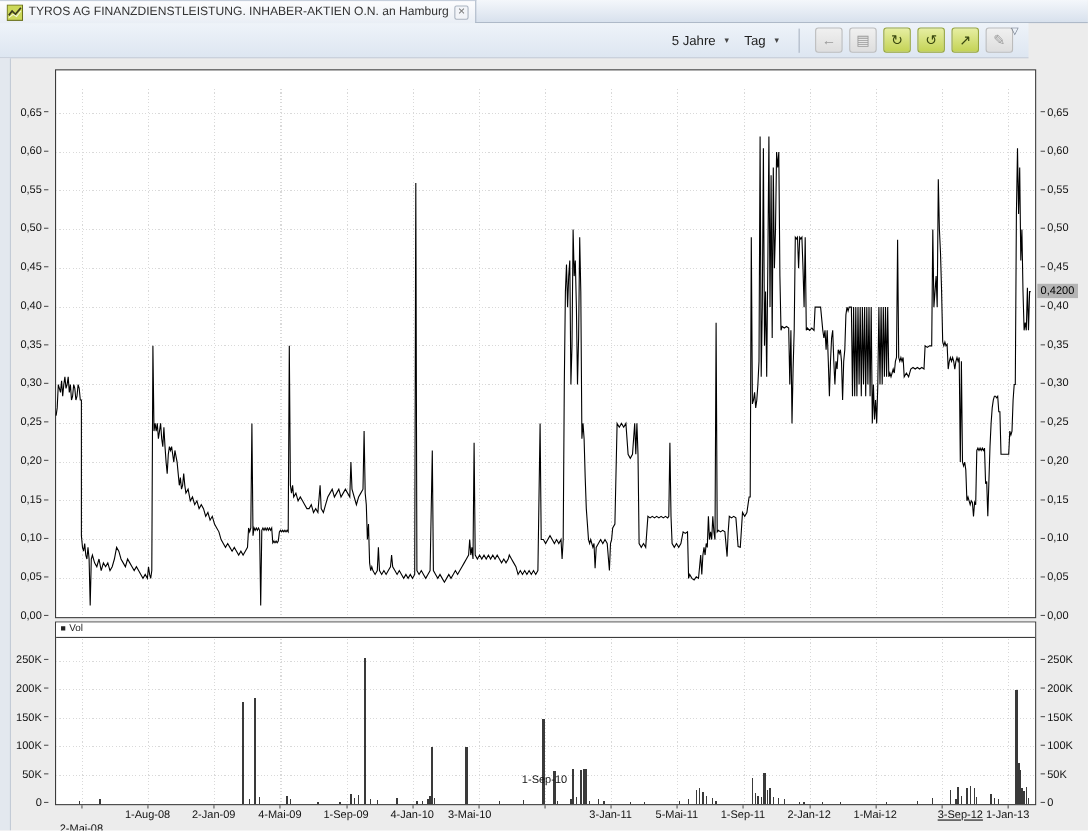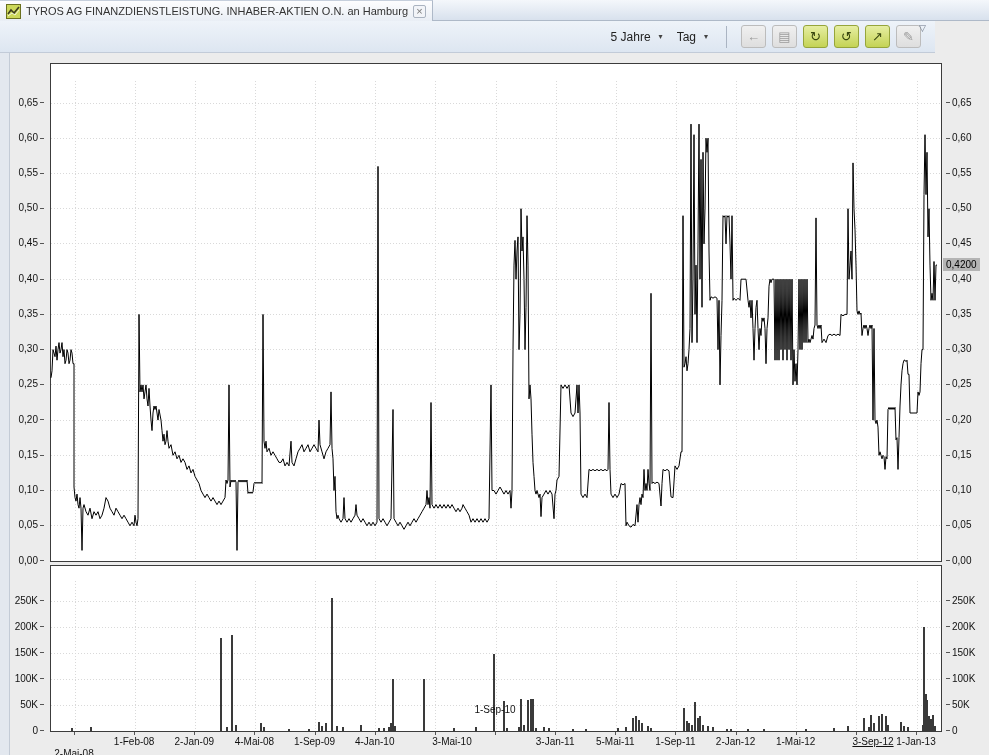--- a/index.html
+++ b/index.html
@@ -118,20 +118,23 @@
       <line x1="625.4300000000001" y1="17" x2="625.4300000000001" y2="497" stroke="#d9d9d9" stroke-width="1" shape-rendering="crispEdges" stroke-dasharray="1,2"></line>
       <line x1="685.573" y1="17" x2="685.573" y2="497" stroke="#d9d9d9" stroke-width="1" shape-rendering="crispEdges" stroke-dasharray="1,2"></line>
       <line x1="745.716" y1="17" x2="745.716" y2="497" stroke="#d9d9d9" stroke-width="1" shape-rendering="crispEdges" stroke-dasharray="1,2"></line>
       <line x1="805.859" y1="17" x2="805.859" y2="497" stroke="#d9d9d9" stroke-width="1" shape-rendering="crispEdges" stroke-dasharray="1,2"></line>
       <line x1="866.002" y1="17" x2="866.002" y2="497" stroke="#d9d9d9" stroke-width="1" shape-rendering="crispEdges" stroke-dasharray="1,2"></line>
       <polyline points="0,313.8 1,306.8 2,285.6 4,292.7 5,282.1 6,296.2 7,285.6 8,278.6 9,289.1 10,285.6 11,278.6 12,292.7 13,285.6 14,299.7 15,296.2 16,285.6 17,289.1 18,299.7 19,296.2 20,285.6 21,289.1 22,299.7 23,299.7 23,423.0 24,433.6 25,437.1 26,430.1 27,440.6 28,444.2 29,433.6 30,444.2 31,486.4 32,444.2 33,440.6 35,447.7 37,451.2 39,444.2 41,454.7 43,447.7 45,451.2 47,447.7 49,454.7 51,451.2 53,444.2 55,433.6 57,437.1 59,444.2 61,447.7 63,451.2 65,444.2 67,447.7 69,451.2 71,454.7 73,451.2 75,454.7 77,458.2 79,461.8 81,458.2 83,461.8 84,451.2 85,458.2 86,461.8 87,454.7 88,250.4 89,327.9 90,320.9 91,327.9 92,320.9 93,334.9 94,327.9 95,320.9 96,334.9 97,342.0 98,324.4 99,342.0 100,356.1 101,366.6 102,349.0 103,342.0 104,345.5 105,342.0 106,349.0 107,356.1 108,345.5 110,356.1 111,366.6 112,377.2 113,370.2 114,380.7 115,377.2 116,366.6 117,377.2 118,384.3 120,380.7 122,391.3 124,387.8 126,394.8 128,391.3 130,398.4 132,394.8 134,398.4 136,405.4 138,401.9 140,408.9 142,405.4 144,412.4 146,416.0 148,419.5 150,426.5 152,430.1 154,433.6 156,430.1 158,433.6 160,437.1 162,433.6 164,437.1 166,440.6 168,437.1 170,440.6 172,437.1 174,433.6 175,416.0 176,419.5 177,416.0 178,320.9 179,423.0 180,416.0 181,418.1 182,416.0 183,418.1 184,416.0 185,418.1 186,486.4 187,418.1 188,416.0 189,418.1 190,416.0 191,418.1 192,416.0 193,418.1 194,416.0 195,418.1 196,416.0 197,429.4 198,427.9 199,429.4 200,427.9 201,429.4 202,427.9 203,419.5 204,418.1 205,419.5 206,418.1 207,419.5 208,418.1 209,419.5 210,418.1 211,419.5 212,250.4 213,377.2 214,384.3 215,377.2 216,387.8 218,384.3 220,391.3 222,387.8 224,391.3 226,394.8 228,398.4 230,398.4 232,394.8 234,401.9 236,398.4 238,401.9 240,377.2 241,398.4 243,401.9 245,394.8 247,387.8 249,384.3 251,380.7 253,387.8 255,384.3 257,380.7 259,387.8 261,384.3 263,380.7 265,384.3 267,387.8 268,356.1 269,380.7 271,387.8 273,394.8 275,387.8 277,384.3 279,380.7 280,327.9 281,384.3 282,394.8 283,426.5 284,412.4 285,447.7 286,454.7 287,451.2 288,454.7 290,458.2 292,454.7 293,433.6 294,454.7 296,458.2 298,454.7 300,458.2 302,454.7 304,451.2 305,440.6 306,451.2 308,454.7 310,458.2 312,454.7 314,458.2 316,461.8 318,458.2 320,461.8 322,458.2 324,461.8 326,458.2 327,102.4 328,454.7 330,458.2 332,454.7 334,458.2 336,461.8 338,458.2 340,454.7 342,345.5 343,454.7 345,458.2 347,461.8 349,458.2 351,461.8 353,465.3 355,461.8 357,458.2 359,461.8 361,458.2 363,454.7 365,458.2 367,454.7 369,451.2 371,447.7 373,444.2 375,440.6 376,426.5 377,440.6 378,433.6 379,444.2 380,338.5 381,440.6 383,444.2 385,440.6 387,444.2 389,440.6 391,444.2 393,440.6 395,444.2 397,440.6 399,444.2 401,440.6 403,444.2 405,447.7 407,444.2 409,447.7 411,444.2 412,440.6 414,444.2 416,447.7 418,451.2 420,458.2 422,454.7 424,458.2 426,454.7 428,458.2 430,454.7 432,458.2 434,454.7 436,458.2 438,454.7 440,320.9 441,426.5 443,426.5 445,430.1 447,426.5 449,423.0 451,426.5 453,430.1 455,426.5 457,430.1 459,426.5 460,444.2 461,426.5 462,285.6 463,201.1 464,176.4 465,215.2 466,187.0 467,172.9 468,285.6 469,250.4 470,144.7 471,187.0 472,172.9 473,215.2 474,285.6 475,243.3 476,151.7 477,201.1 478,334.9 479,320.9 480,334.9 481,370.2 482,398.4 483,412.4 484,426.5 485,430.1 486,426.5 487,430.1 488,433.6 489,430.1 490,452.6 491,433.6 493,430.1 495,426.5 497,430.1 499,426.5 501,430.1 503,454.7 504,430.1 505,426.5 506,416.0 508,412.4 510,320.9 512,324.4 514,320.9 516,324.4 518,320.9 520,349.0 522,352.6 524,349.0 526,320.9 527,349.0 528,320.9 529,349.0 530,430.1 532,433.6 534,430.1 536,433.6 538,405.4 540,406.8 542,405.4 544,406.8 546,405.4 548,406.8 550,405.4 552,406.8 554,405.4 556,406.8 557,405.4 558,338.5 559,405.4 560,430.1 562,433.6 564,430.1 566,433.6 568,430.1 570,419.5 572,420.9 574,419.5 575,461.8 576,458.2 578,461.8 580,463.2 582,460.4 584,461.8 586,440.6 587,458.2 588,440.6 589,433.6 590,440.6 591,430.1 592,433.6 593,405.4 594,426.5 595,419.5 596,426.5 597,405.4 598,419.5 599,426.5 600,229.3 601,419.5 602,418.1 604,419.5 606,418.1 608,419.5 610,442.0 611,419.5 612,405.4 614,406.8 616,405.4 618,406.8 620,432.9 622,433.6 624,401.9 626,405.4 628,401.9 630,387.8 631,387.8 632,151.7 633,303.2 634,299.7 635,292.7 636,306.8 637,299.7 638,285.6 639,264.5 640,60.1 641,278.6 642,215.2 643,70.7 644,250.4 645,201.1 646,278.6 647,179.9 648,60.1 649,215.2 650,95.4 651,243.3 652,88.3 653,179.9 654,144.7 655,74.2 656,88.3 657,74.2 658,187.0 659,236.3 660,232.8 662,234.2 664,232.8 666,234.2 667,285.6 668,236.3 669,320.9 670,271.5 671,236.3 672,151.7 673,153.2 674,151.7 675,179.9 676,151.7 677,153.2 678,151.7 679,179.9 680,215.2 681,151.7 682,236.3 683,234.2 685,236.3 687,234.2 689,236.3 690,215.2 691,215.2 693,215.2 695,215.2 697,236.3 698,243.3 699,236.3 700,253.9 701,236.3 702,264.5 703,296.2 704,264.5 705,243.3 706,236.3 707,264.5 708,285.6 709,264.5 710,271.5 711,253.9 712,257.4 713,253.9 714,264.5 715,299.7 716,264.5 717,253.9 718,222.2 719,215.2 720,218.7 721,215.2 723,215.2 724,296.2 725,215.2 726,296.2 727,215.2 728,296.2 729,215.2 730,285.6 731,215.2 732,296.2 733,215.2 734,285.6 735,215.2 736,296.2 737,215.2 738,285.6 739,215.2 740,296.2 741,215.2 742,320.9 743,285.6 744,317.3 745,299.7 746,320.9 747,285.6 748,215.2 749,285.6 750,215.2 751,285.6 752,215.2 753,278.6 754,215.2 755,278.6 756,215.2 757,278.6 758,275.1 759,278.6 760,275.1 761,271.5 762,275.1 763,264.5 764,261.0 765,153.9 766,261.0 767,264.5 768,261.0 769,264.5 770,261.0 771,278.6 773,275.1 775,278.6 777,271.5 779,270.1 781,271.5 783,270.1 785,271.5 787,270.1 789,271.5 790,250.4 792,251.8 794,250.4 796,250.4 797,144.7 798,215.2 799,201.1 800,187.0 801,215.2 802,98.9 803,144.7 804,165.8 805,201.1 806,246.9 807,250.4 808,246.9 809,250.4 810,249.0 811,271.5 812,264.5 813,261.0 814,264.5 815,261.0 816,264.5 817,271.5 818,264.5 819,261.0 820,264.5 821,261.0 822,356.1 823,264.5 824,356.1 825,359.6 826,356.1 827,363.1 828,391.3 829,387.8 830,391.3 831,394.8 832,391.3 833,392.7 834,405.4 835,392.7 836,394.8 837,345.5 838,343.4 839,345.5 840,343.4 841,345.5 842,343.4 843,345.5 844,343.4 845,375.8 846,373.7 847,405.4 848,373.7 849,342.0 850,320.9 851,306.8 852,299.7 853,296.2 854,296.2 855,297.6 856,296.2 857,310.3 858,310.3 859,349.0 861,349.0 863,349.0 865,349.0 866,349.0 867,327.9 868,331.4 869,327.9 870,299.7 871,285.6 872,285.6 873,130.6 874,70.7 875,130.6 876,88.3 877,172.9 878,144.7 879,201.1 880,236.3 881,229.3 882,236.3 883,197.5 884,236.3 885,201.1 886,201.1" fill="none" stroke="#000000" stroke-width="1"></polyline>
     </svg>
 </div>
 
 <div class="volpanel">
+  <div class="volhead">
+    <span class="sq">■</span><span>Vol</span>
+  </div>
   <svg id="volSvg" class="layer" width="890" height="150" style="top:15px">
       <line x1="0" y1="124" x2="890" y2="124" stroke="#d9d9d9" stroke-width="1" shape-rendering="crispEdges" stroke-dasharray="1,2"></line>
       <line x1="0" y1="98" x2="890" y2="98" stroke="#d9d9d9" stroke-width="1" shape-rendering="crispEdges" stroke-dasharray="1,2"></line>
       <line x1="0" y1="72" x2="890" y2="72" stroke="#d9d9d9" stroke-width="1" shape-rendering="crispEdges" stroke-dasharray="1,2"></line>
       <line x1="0" y1="46.000000000000014" x2="890" y2="46.000000000000014" stroke="#d9d9d9" stroke-width="1" shape-rendering="crispEdges" stroke-dasharray="1,2"></line>
       <line x1="0" y1="20" x2="890" y2="20" stroke="#d9d9d9" stroke-width="1" shape-rendering="crispEdges" stroke-dasharray="1,2"></line>
       <line x1="24" y1="0" x2="24" y2="150" stroke="#d9d9d9" stroke-width="1" shape-rendering="crispEdges" stroke-dasharray="1,2"></line>
       <line x1="84.143" y1="0" x2="84.143" y2="150" stroke="#d9d9d9" stroke-width="1" shape-rendering="crispEdges" stroke-dasharray="1,2"></line>
       <line x1="144.286" y1="0" x2="144.286" y2="150" stroke="#d9d9d9" stroke-width="1" shape-rendering="crispEdges" stroke-dasharray="1,2"></line>
       <line x1="204.429" y1="0" x2="204.429" y2="150" stroke="#d9d9d9" stroke-width="1" shape-rendering="crispEdges" stroke-dasharray="1,2"></line>
@@ -271,31 +274,31 @@
     <div class="vl" style="left: 8px; top: 672.5px;">100K</div>
     <div class="vr" style="left: 946px; top: 672.5px;">100K</div>
     <div class="vl" style="left: 8px; top: 646.5px;">150K</div>
     <div class="vr" style="left: 946px; top: 646.5px;">150K</div>
     <div class="vl" style="left: 8px; top: 620.5px;">200K</div>
     <div class="vr" style="left: 946px; top: 620.5px;">200K</div>
     <div class="vl" style="left: 8px; top: 594.5px;">250K</div>
     <div class="vr" style="left: 946px; top: 594.5px;">250K</div>
     <div class="xl" style="left: 74px; top: 736px; margin-top: 12px;">2-Mai-08</div>
     <div class="xtick" style="left: 74px; top: 732px;"></div>
-    <div class="xl" style="left: 134.143px; top: 736px;">1-Feb-08</div>
+    <div class="xl" style="left: 134.143px; top: 736px;">1-Aug-08</div>
     <div class="xtick" style="left: 134.143px; top: 732px;"></div>
     <div class="xl" style="left: 194.286px; top: 736px;">2-Jan-09</div>
     <div class="xtick" style="left: 194.286px; top: 732px;"></div>
-    <div class="xl" style="left: 254.429px; top: 736px;">4-Mai-08</div>
+    <div class="xl" style="left: 254.429px; top: 736px;">4-Mai-09</div>
     <div class="xtick" style="left: 254.429px; top: 732px;"></div>
     <div class="xl" style="left: 314.572px; top: 736px;">1-Sep-09</div>
     <div class="xtick" style="left: 314.572px; top: 732px;"></div>
     <div class="xl" style="left: 374.715px; top: 736px;">4-Jan-10</div>
     <div class="xtick" style="left: 374.715px; top: 732px;"></div>
-    <div class="xl" style="left: 452px; top: 736px;">3-Mai-10</div>
+    <div class="xl" style="left: 427px; top: 736px;">3-Mai-10</div>
     <div class="xtick" style="left: 434.858px; top: 732px;"></div>
     <div class="xl" style="left: 495.001px; top: 704px;">1-Sep-10</div>
     <div class="xtick" style="left: 495.001px; top: 732px;"></div>
     <div class="xl" style="left: 555.144px; top: 736px;">3-Jan-11</div>
     <div class="xtick" style="left: 555.144px; top: 732px;"></div>
     <div class="xl" style="left: 615.287px; top: 736px;">5-Mai-11</div>
     <div class="xtick" style="left: 615.287px; top: 732px;"></div>
     <div class="xl" style="left: 675.43px; top: 736px;">1-Sep-11</div>
     <div class="xtick" style="left: 675.43px; top: 732px;"></div>
     <div class="xl" style="left: 735.573px; top: 736px;">2-Jan-12</div>

